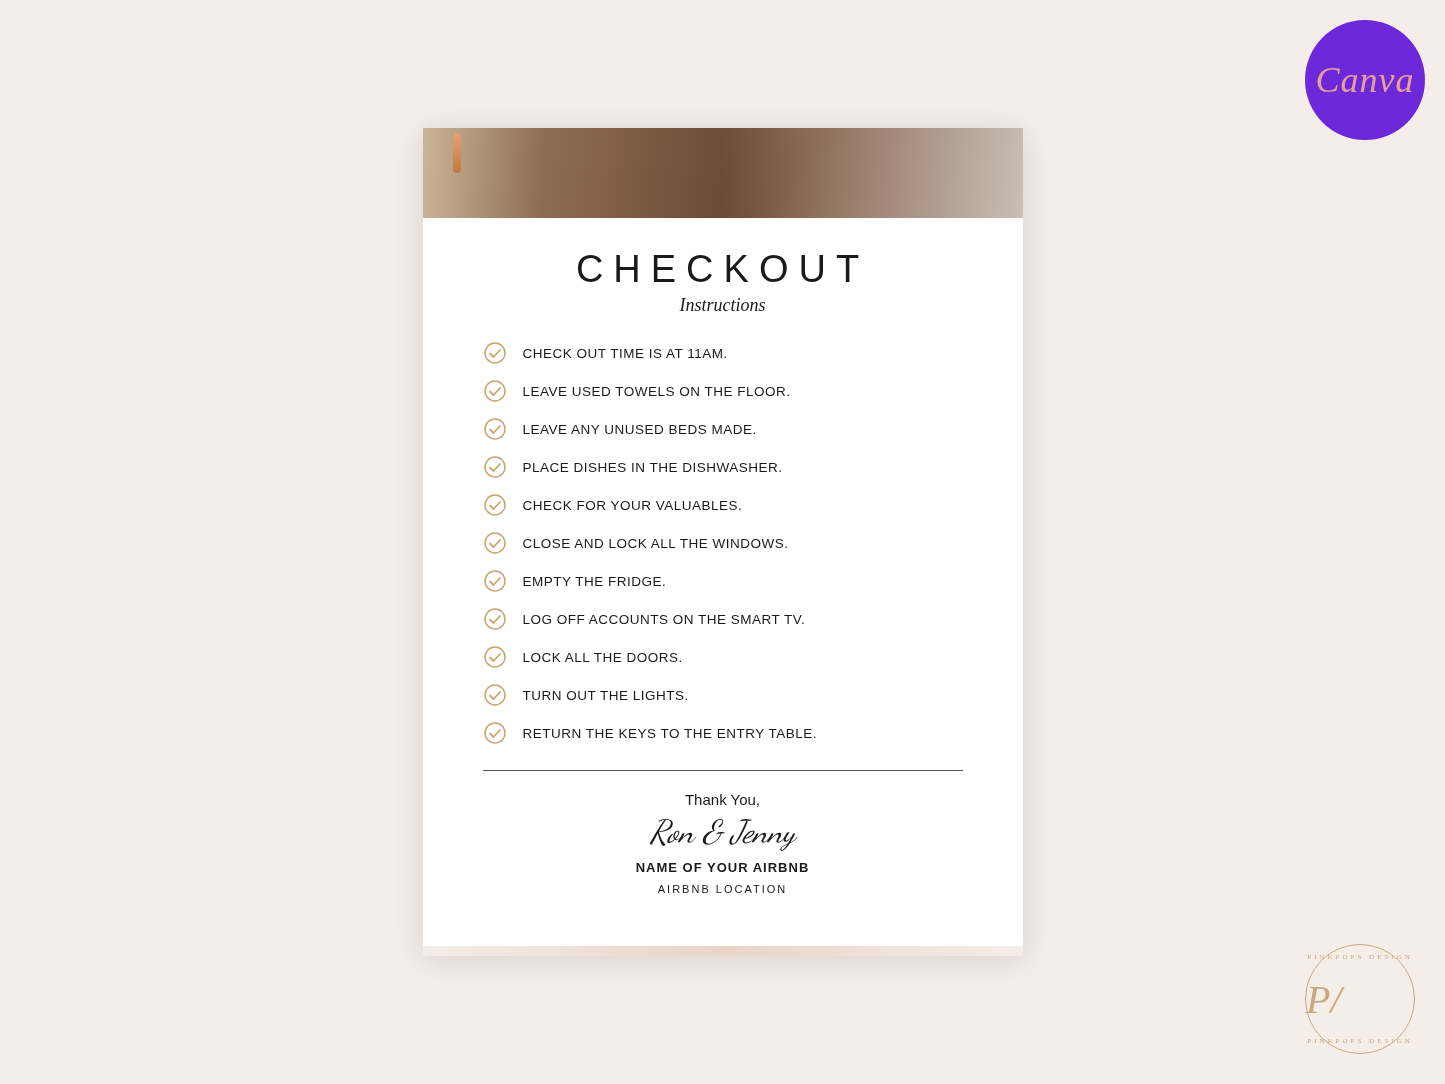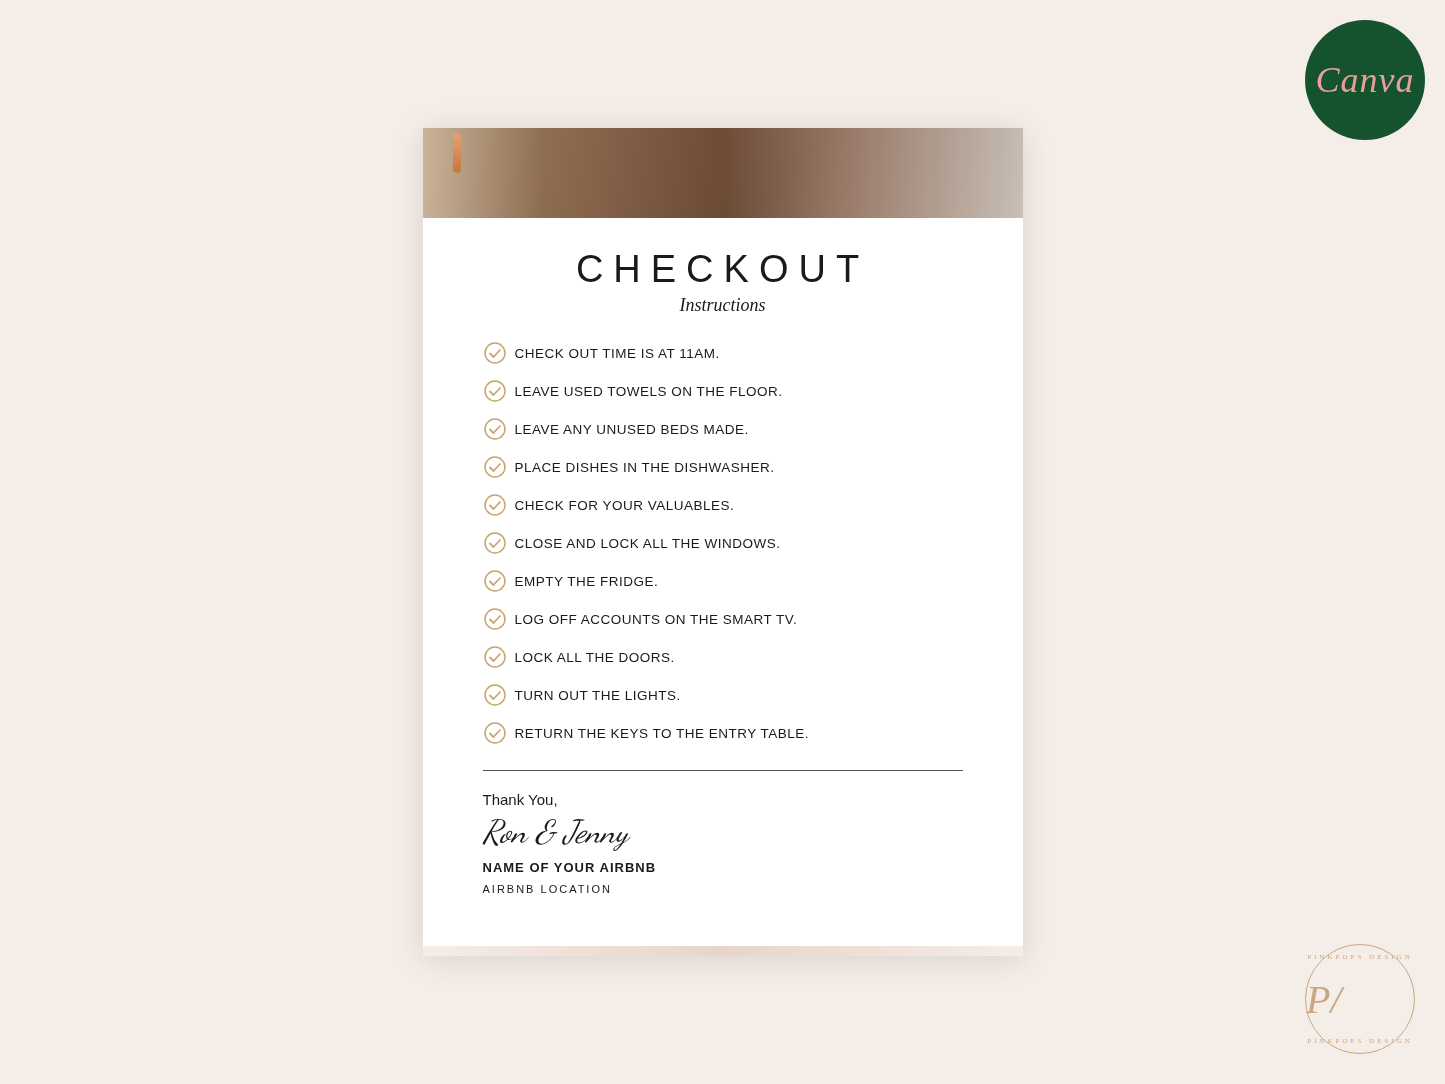--- a/index.html
+++ b/index.html
@@ -15,21 +15,21 @@
       position: relative;
       overflow: hidden;
     }
 
     .canva-logo {
       position: absolute;
       top: 20px;
       right: 20px;
       width: 120px;
       height: 120px;
-      background: #14532d;
+      background: #6d28d9;
       border-radius: 50%;
       display: flex;
       align-items: center;
       justify-content: center;
       z-index: 10;
     }
 
     .canva-text {
       font-family: 'Georgia', serif;
       font-size: 36px;
@@ -161,21 +161,21 @@
 
     .checklist {
       list-style: none;
       margin-bottom: 25px;
     }
 
     .checklist-item {
       display: flex;
       align-items: center;
       margin-bottom: 14px;
-      gap: 8px;
+      gap: 16px;
     }
 
     .check-icon {
       width: 24px;
       height: 24px;
       flex-shrink: 0;
       position: relative;
     }
 
     .check-icon svg {
@@ -192,21 +192,21 @@
       font-weight: 400;
     }
 
     .divider {
       border: none;
       border-top: 1px solid #555;
       margin: 20px 0;
     }
 
     .footer-section {
-      text-align: left;
+      text-align: center;
       padding-bottom: 10px;
     }
 
     .thank-you {
       font-family: 'Gill Sans', 'Trebuchet MS', Arial, sans-serif;
       font-size: 15px;
       color: #1a1a1a;
       margin-bottom: 5px;
     }
 

